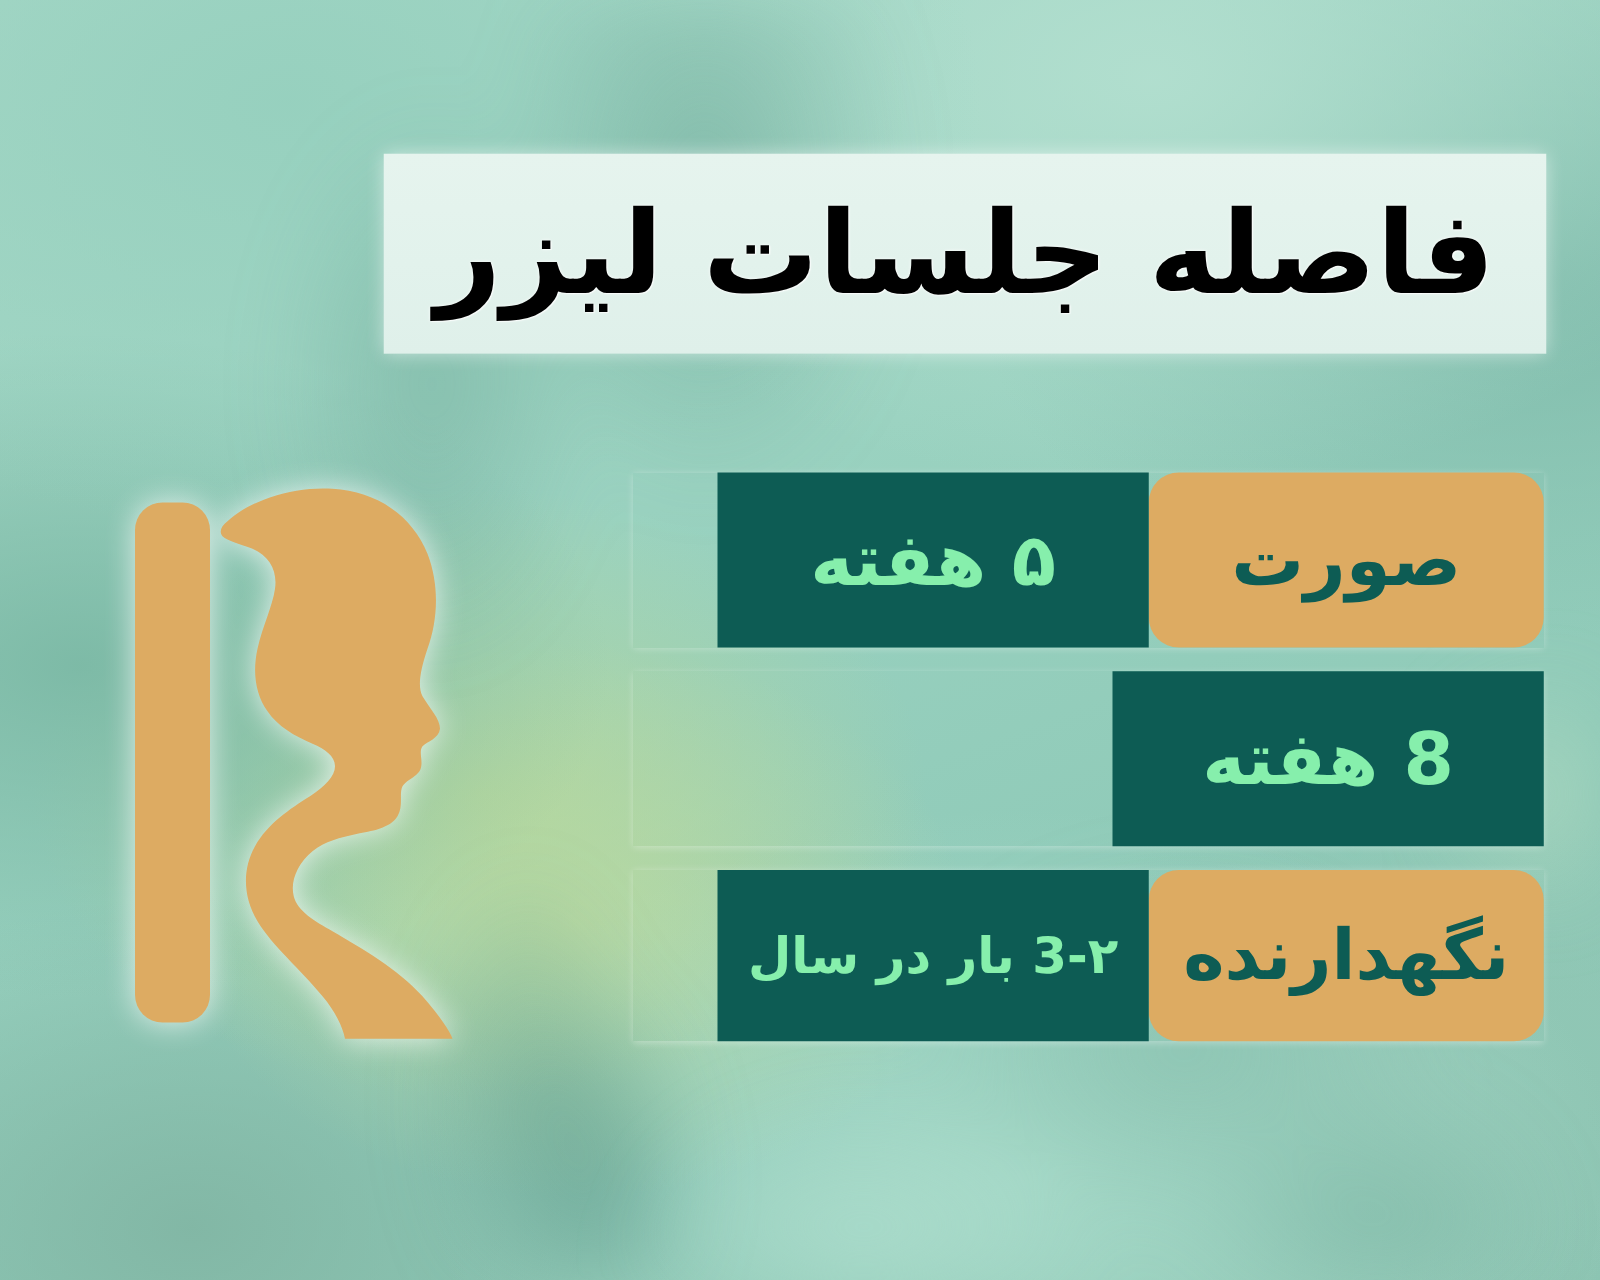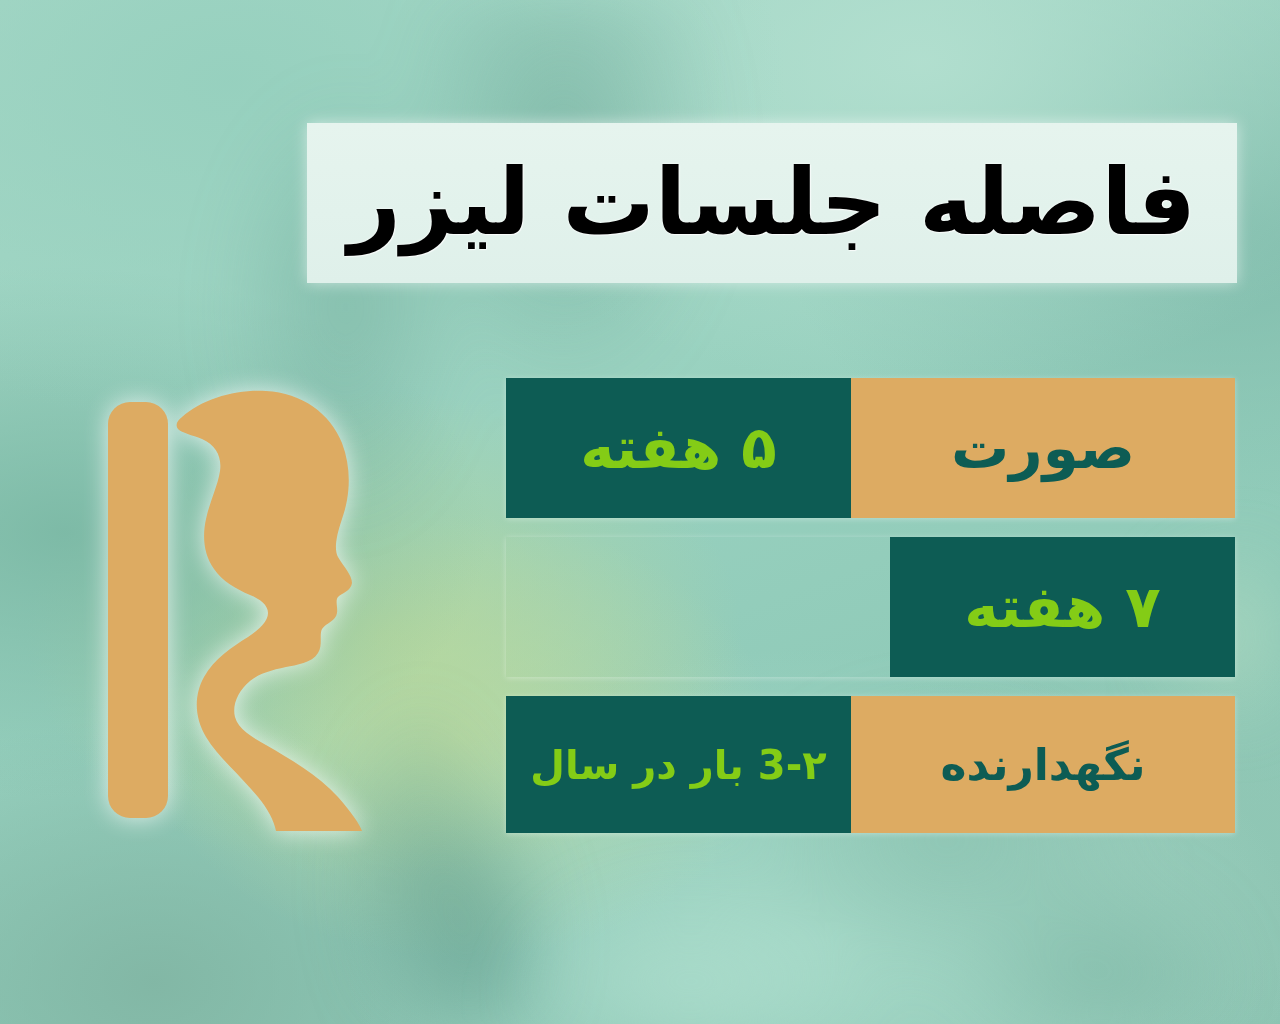--- a/index.html
+++ b/index.html
@@ -117,36 +117,37 @@
   .row:last-child { margin-bottom: 0; height: 137px; }
 
   .cell {
     display: flex;
     align-items: center;
     justify-content: center;
     line-height: 1;
   }
 
   .cell-label {
-    width: 384px;
+    width: 316px;
     background: #ddab62;
     color: #0d5c54;
     font-size: 58px;
     font-weight: bold;
+    border-radius: 24px;
   }
 
   .cell-value {
     width: 345px;
     background: #0d5c54;
-    color: #84cc16;
+    color: #86efac;
     font-size: 58px;
     font-weight: bold;
   }
 
-  .row-maintenance .cell-label { font-size: 44px; }
+  .row-maintenance .cell-label { font-size: 56px; }
   .row-maintenance .cell-value { font-size: 40px; }
 </style>
 </head>
 <body>
 
 <div id="poster">
 
   <div class="bg-layer bg-base"></div>
   <div class="bg-layer bg-smudge-a"></div>
   <div class="bg-layer bg-smudge-b"></div>
@@ -195,21 +196,21 @@
   </div>
 
   <div class="table">
 
     <div class="row row-face">
       <div class="cell cell-label">صورت</div>
       <div class="cell cell-value">۵ هفته</div>
     </div>
 
     <div class="row row-body">
-      <div class="cell cell-value">۷ هفته</div>
+      <div class="cell cell-value">8 هفته</div>
     </div>
 
     <div class="row row-maintenance">
       <div class="cell cell-label">نگهدارنده</div>
       <div class="cell cell-value">3-۲ بار در سال</div>
     </div>
 
   </div>
 
 </div>

